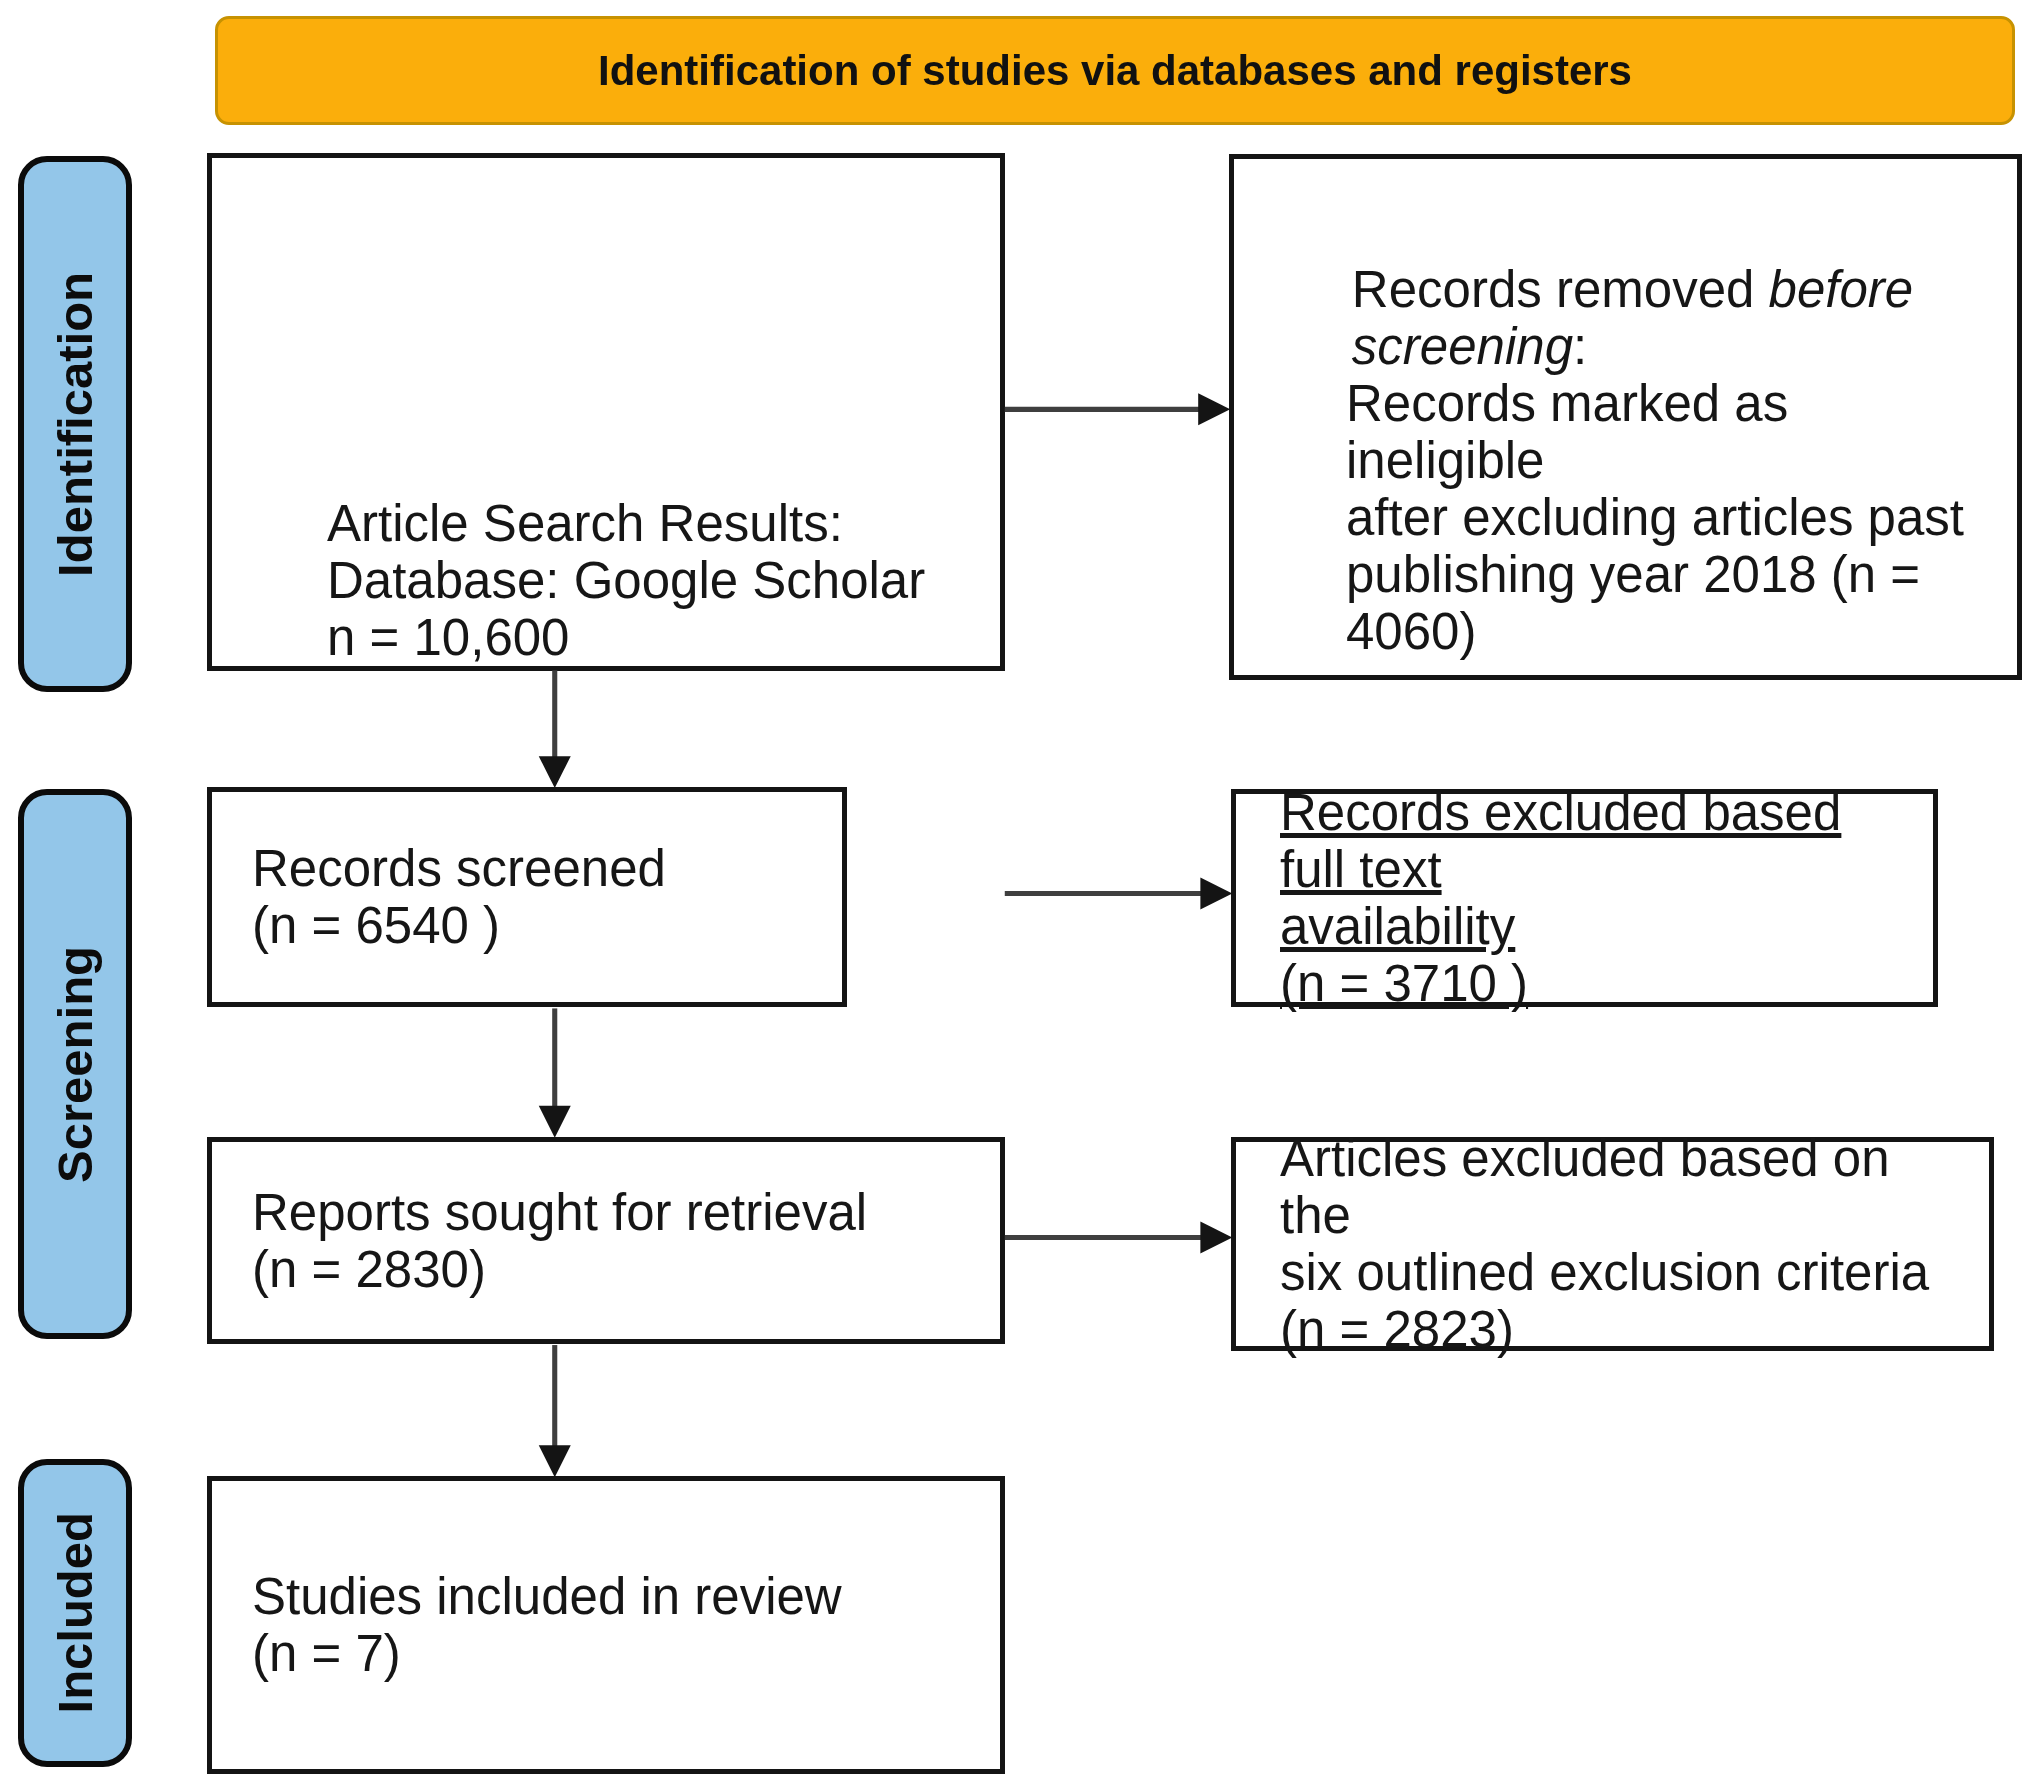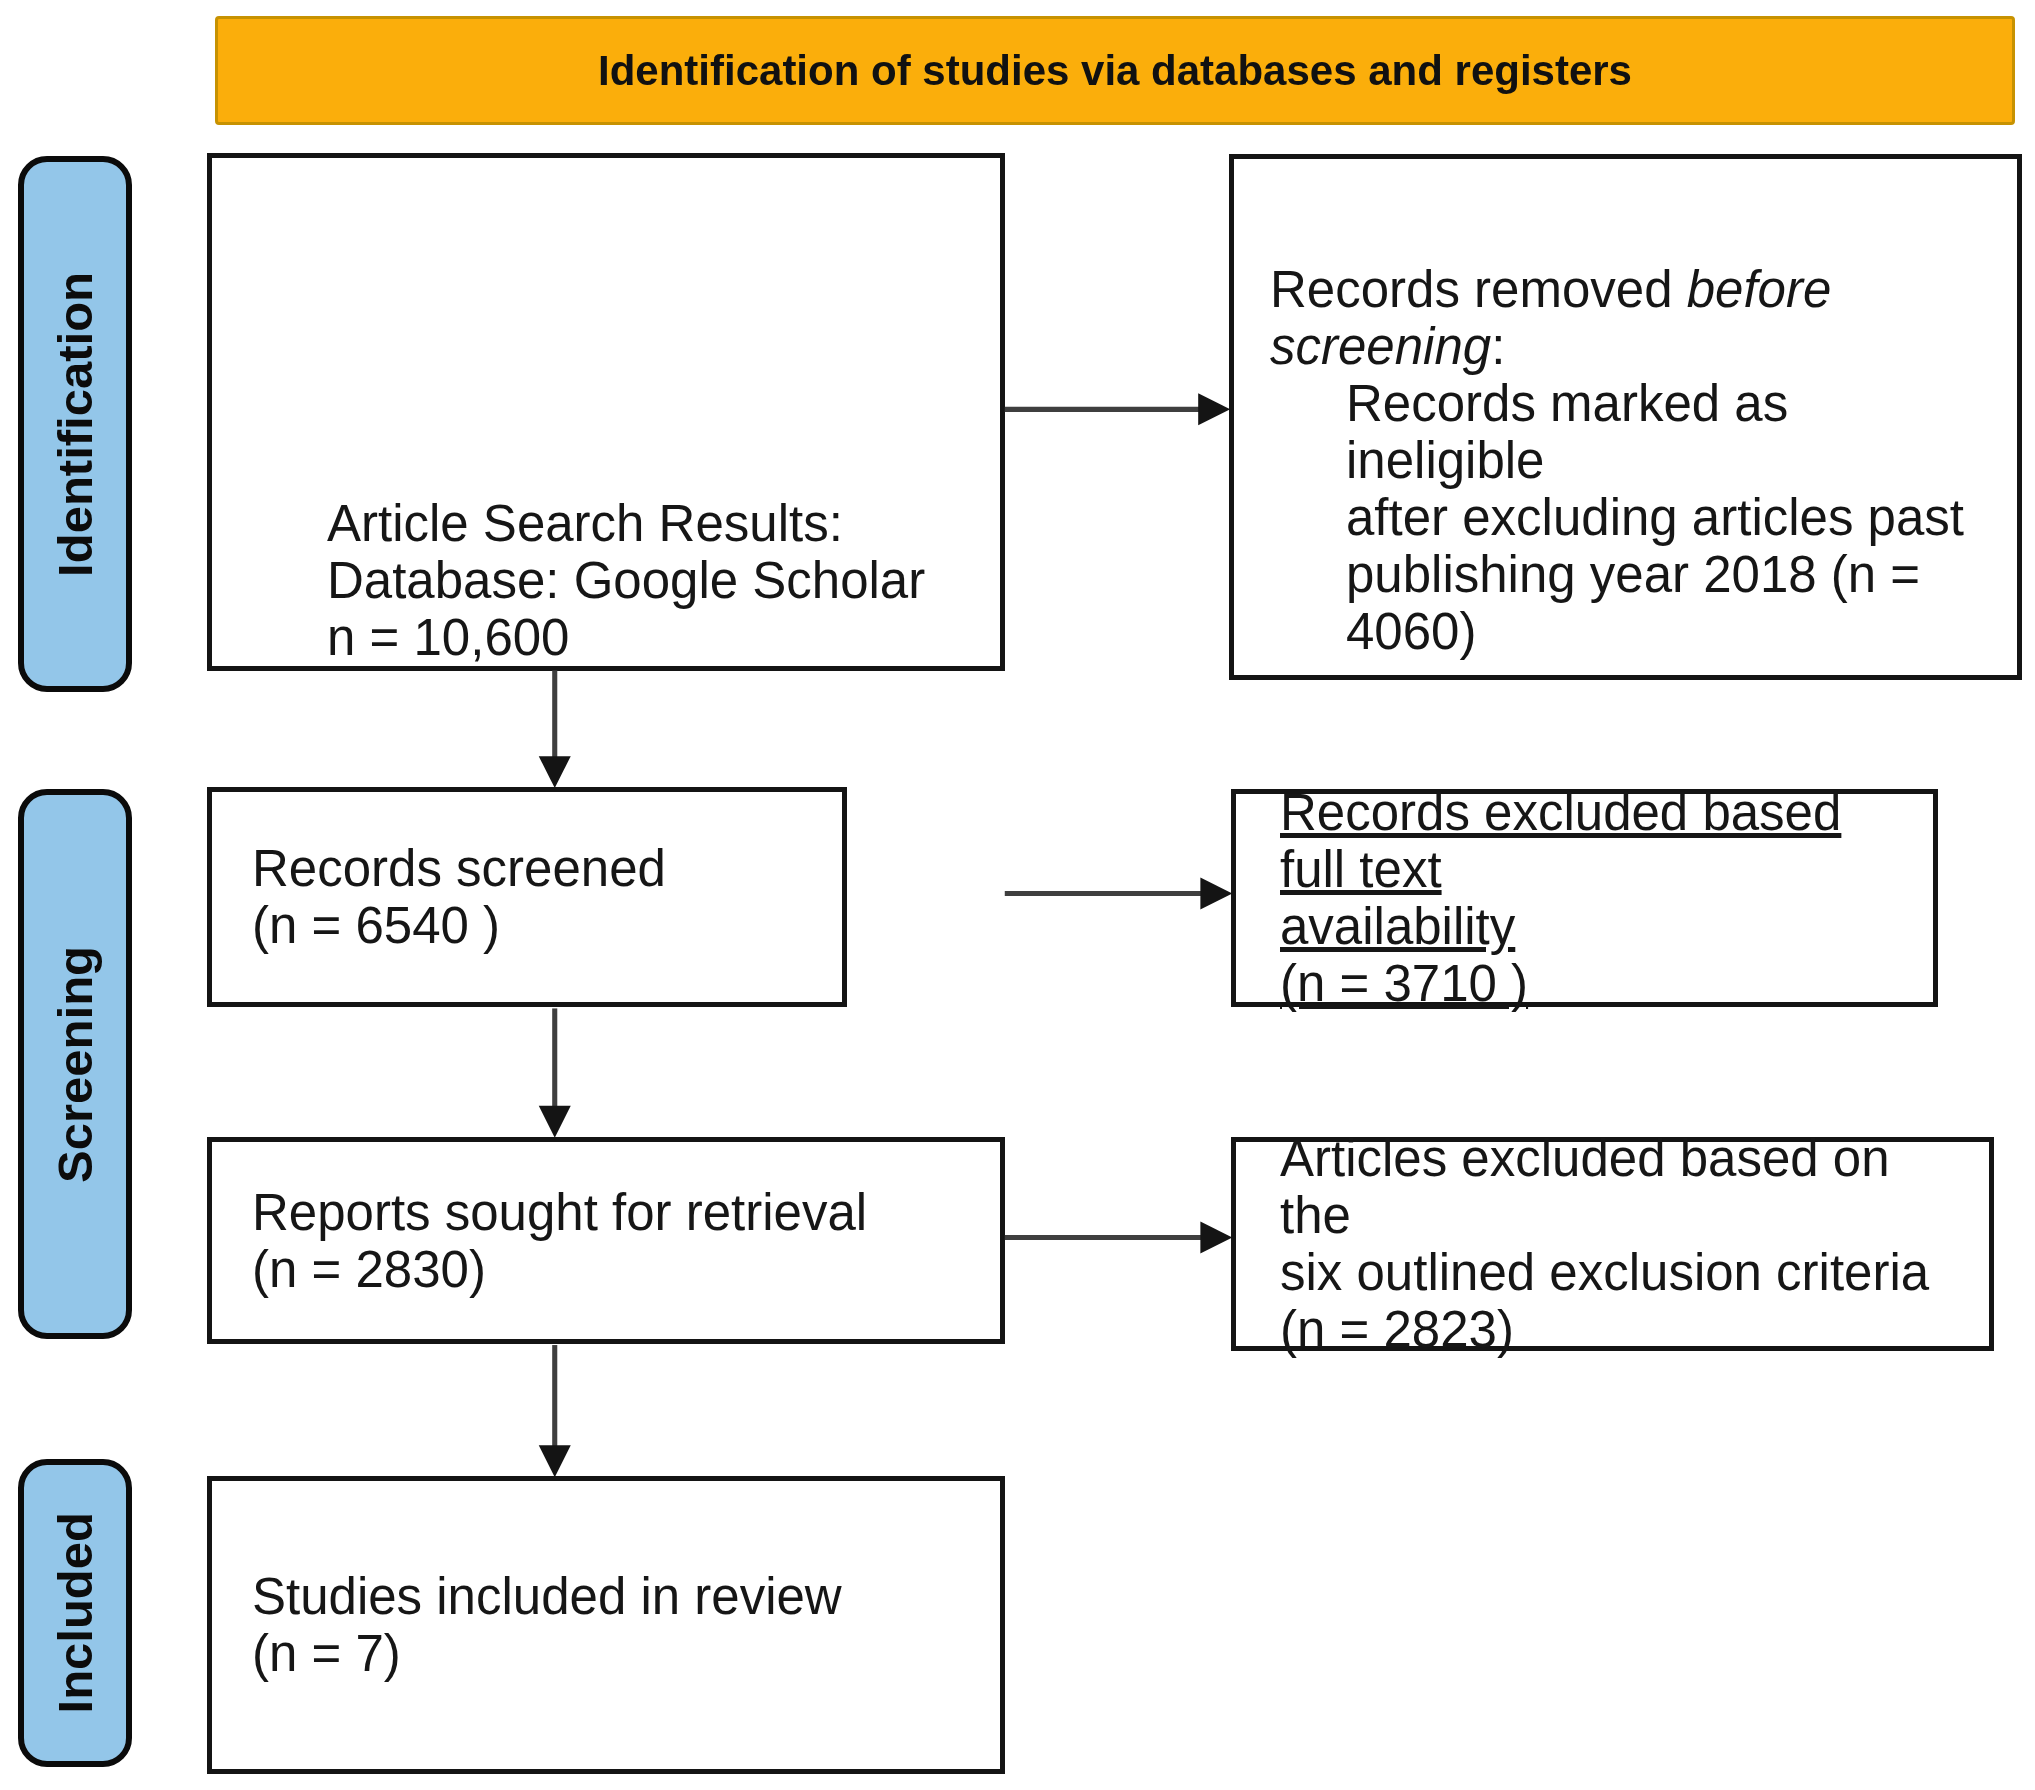--- a/index.html
+++ b/index.html
@@ -4,42 +4,42 @@
 <style>
   html,body{margin:0;padding:0;background:#ffffff;}
   body{width:2035px;height:1790px;position:relative;overflow:hidden;
        font-family:"Liberation Sans","DejaVu Sans",sans-serif;color:var(--text,#161616);}
   .abs{position:absolute;box-sizing:border-box;}
 
   
   .banner{left:215px;top:16px;width:1800px;height:109px;
           background:var(--banner-fill,#FBAE0B);
           border:3.6px solid var(--banner-border,#C79201);
-          border-radius:4px;display:flex;align-items:center;justify-content:center;}
+          border-radius:14px;display:flex;align-items:center;justify-content:center;}
   .banner span{font-size:42px;font-weight:bold;color:#111;}
 
   
   .stage{left:18px;width:114px;background:var(--stage-fill,#93C6E9);
          border:6.5px solid var(--stage-border,#0B0B0B);border-radius:29px;
          display:flex;align-items:center;justify-content:center;}
   .stage span{writing-mode:vertical-rl;transform:rotate(180deg);
               font-weight:bold;font-size:49px;color:#0c0c0c;}
   .stage-identification{top:156px;height:536px;}
   .stage-screening{top:789px;height:550px;}
   .stage-included{top:1459px;height:308px;}
 
   
   .box{background:#fff;border:5.1px solid var(--box-border,#141414);
        font-size:51px;line-height:57px;white-space:pre-line;
        display:flex;flex-direction:column;justify-content:center;}
   .box-search{left:207px;top:153px;width:798px;height:518px;
               padding-left:115px;justify-content:flex-end;padding-top:240px;}
   .box-removed{left:1229px;top:154px;width:793px;height:526px;
                padding-left:36px;padding-right:22px;
-               justify-content:flex-start;padding-top:102px;}
+               justify-content:flex-start;padding-top:102px;align-items:center;}
   .box-screened{left:207px;top:787px;width:640px;height:220px;padding-left:40px;}
   .box-excluded-fulltext{left:1231px;top:789px;width:707px;height:218px;
                          padding-left:44px;padding-right:22px;text-decoration:underline;}
   .box-sought{left:207px;top:1137px;width:798px;height:207px;padding-left:40px;}
   .box-excluded-criteria{left:1231px;top:1137px;width:763px;height:214px;
                          padding-left:44px;padding-right:22px;}
   .box-included{left:207px;top:1476px;width:798px;height:298px;padding-left:40px;}
 
   .it{font-style:italic;}
   .indent{padding-left:76px;}

